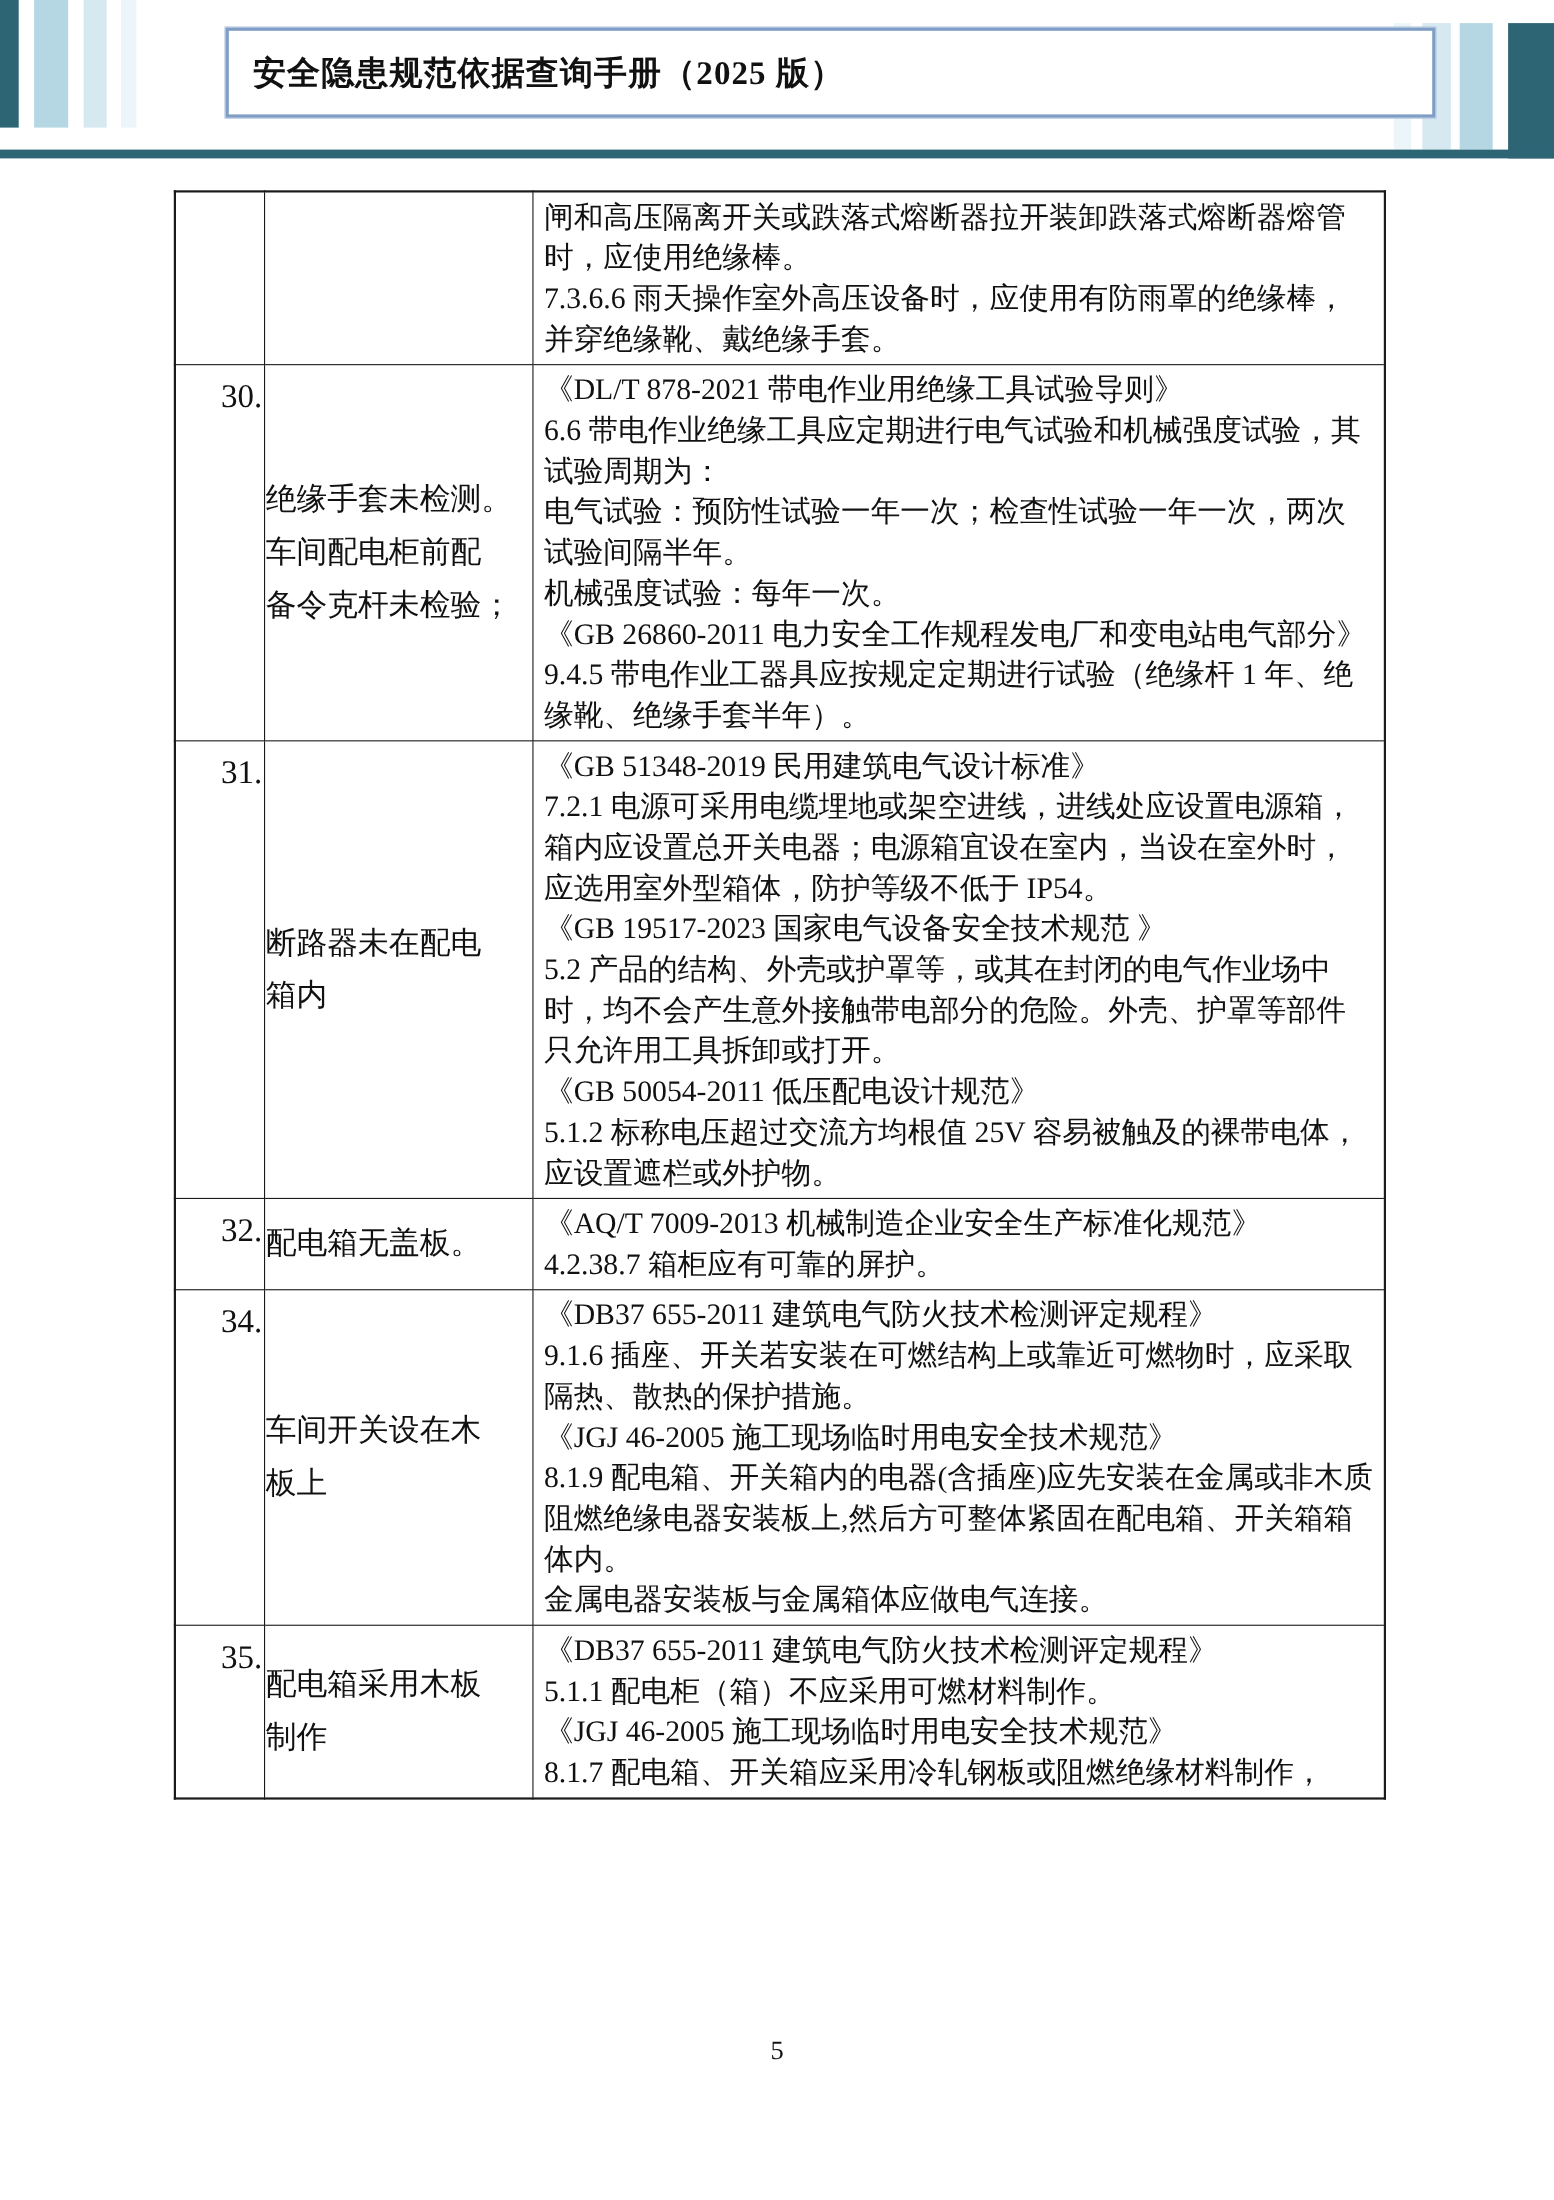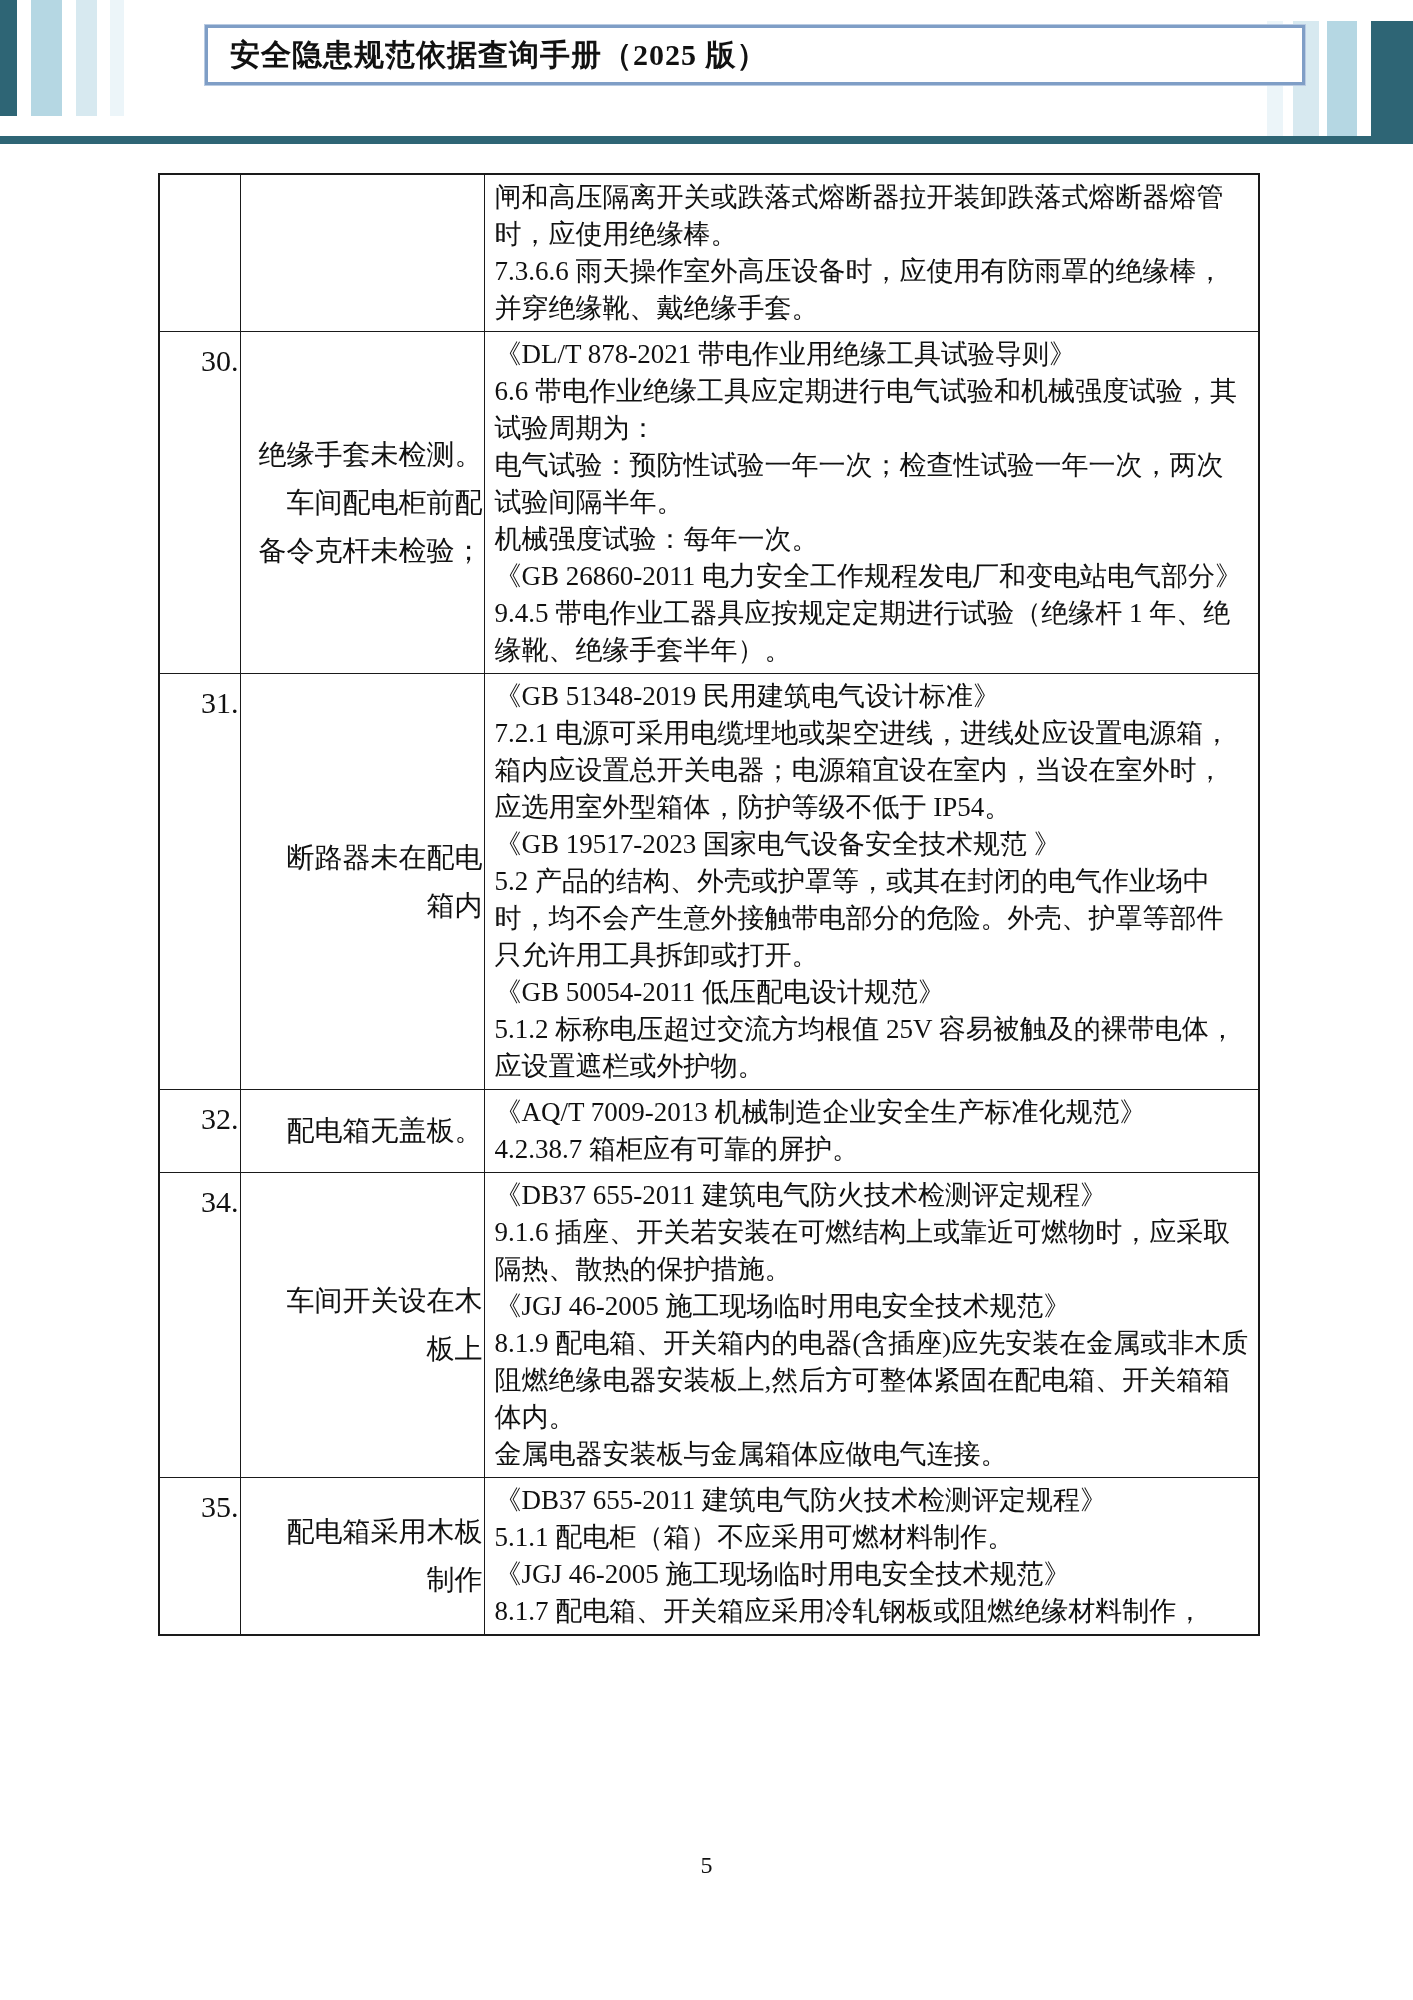--- a/index.html
+++ b/index.html
@@ -21,21 +21,21 @@
   .bar-faint-right   { left: 1267px; top: 21px; width: 16px; height: 115px; background: #ecf5f9; }
   .bar-lighter-right { left: 1293px; top: 21px; width: 26px; height: 115px; background: #d7e9f0; }
   .bar-light-right   { left: 1327px; top: 21px; width: 30px; height: 115px; background: #b5d7e3; }
   .bar-dark-right    { left: 1371px; top: 21px; width: 42px; height: 123px; background: #2e6575; }
   .rule-teal         { left: 0; top: 136px; width: 1413px; height: 8px; background: #2e6575; }
 
   
   .title-box {
     position: absolute;
     left: 205px; top: 25px;
-    width: 1100px; height: 60px;
+    width: 1100px; height: 82px;
     box-sizing: border-box;
     border: 3px solid #7f9ec6;
     box-shadow: 0 0 0 1px #b9cbe2;
     display: flex;
     align-items: center;
     background: #ffffff;
   }
   .title-text {
     padding-left: 22px;
     font-size: 30px;
@@ -63,21 +63,21 @@
   col.c-reg  { width: 775px; }
 
   td.cell-num {
     vertical-align: top;
     text-align: right;
     font-size: 30px;
     padding-top: 12px;
   }
   td.cell-desc {
     vertical-align: middle;
-    text-align: right;
+    text-align: left;
     font-size: 28px;
     line-height: 48px;
     white-space: pre-line;
   }
   td.cell-reg {
     vertical-align: top;
     text-align: left;
     font-size: 27px;
     line-height: 37px;
     padding: 4px 8px 4px 10px;

